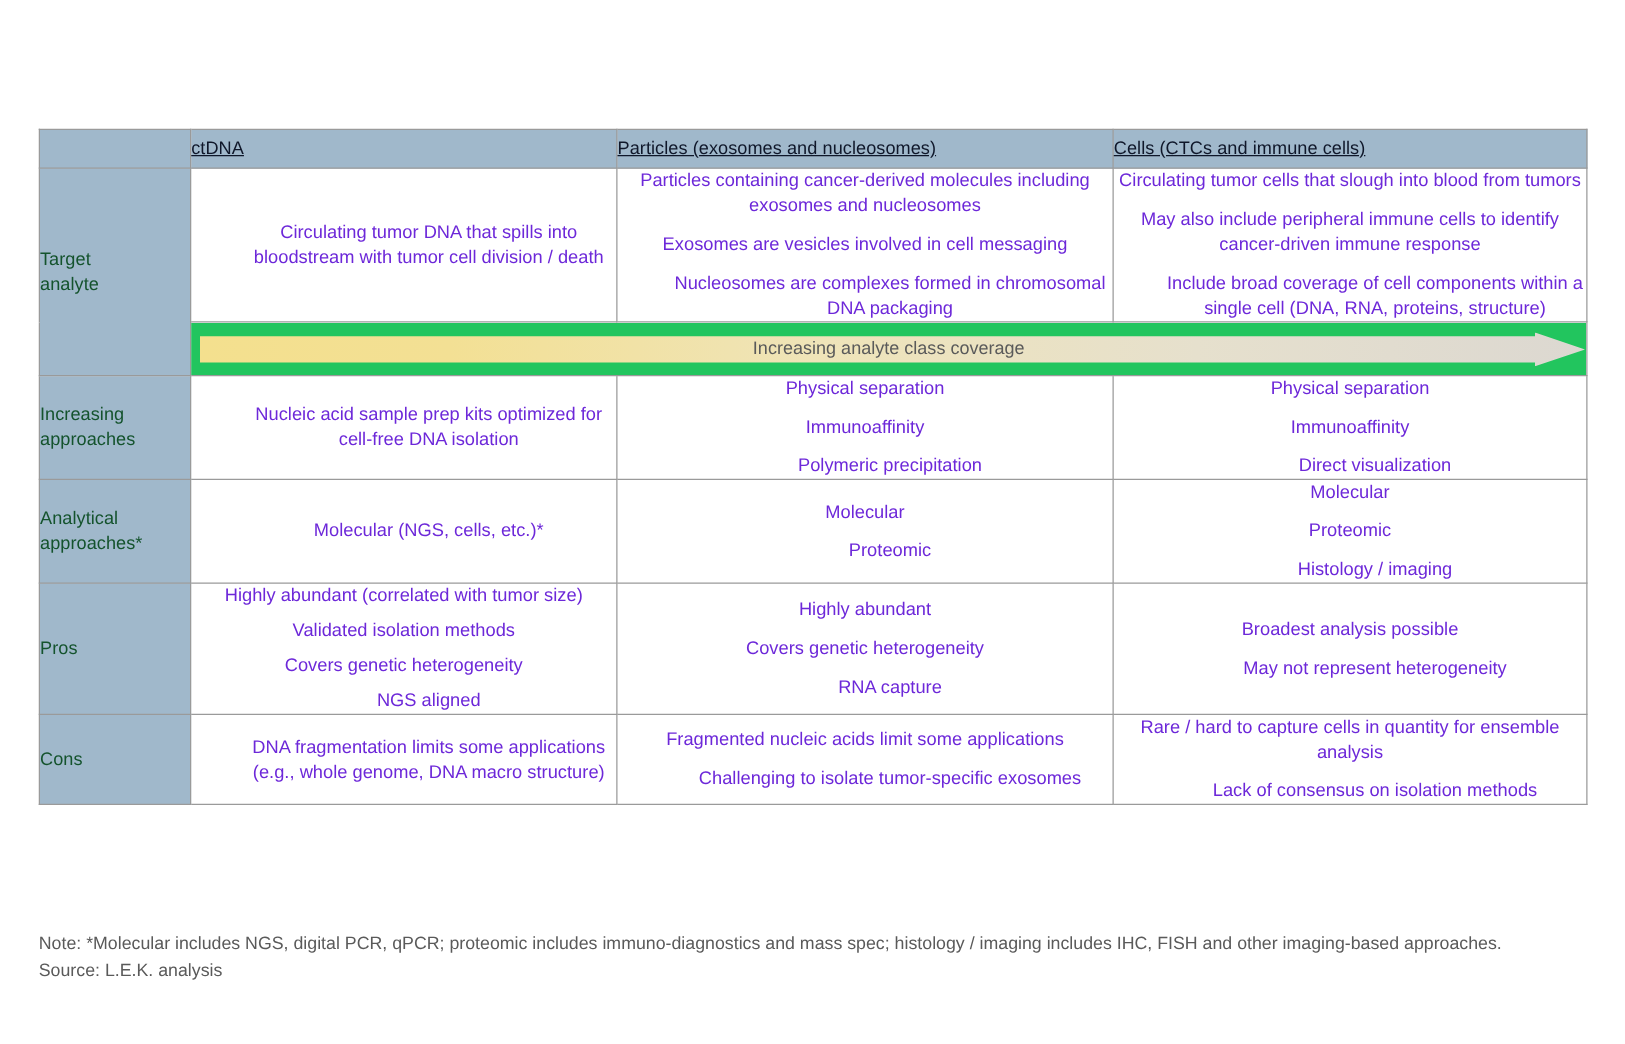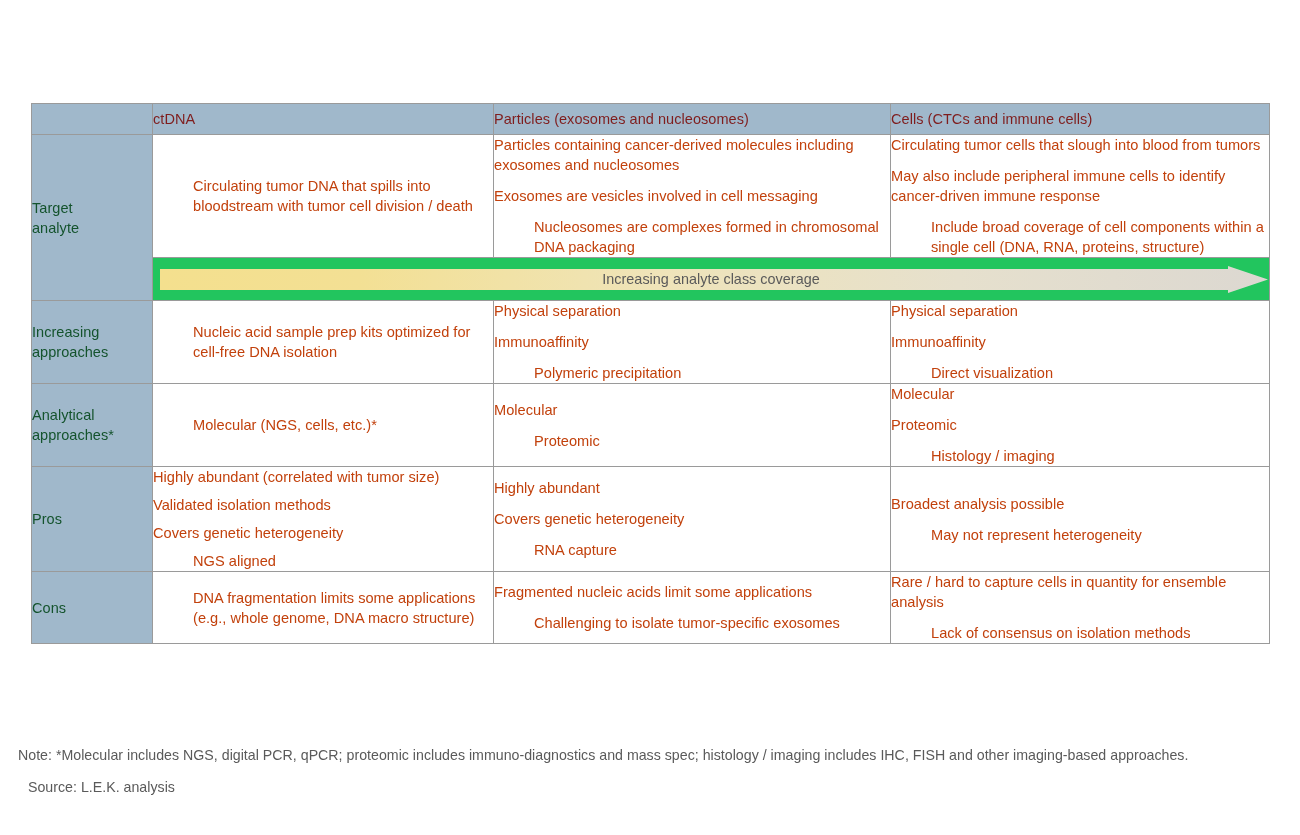--- a/index.html
+++ b/index.html
@@ -57,47 +57,49 @@
   col.c-part  { width: 397px; }
   col.c-cells { width: 379px; }
 
   
   .hdr-blank {
     background: #a0b8cb;
     height: 30px;
   }
   .hdr-cell {
     background: #a0b8cb;
-    color: #7f1d1d;
+    color: #0f172a;
     font-size: 14.5px;
     padding: 5px 9px 6px 9px;
     height: 30px;
     letter-spacing: 0.05px;
+    text-decoration: underline;
   }
 
   
   .rowlabel {
     background: #a0b8cb;
     color: #14532d;
     font-size: 14.5px;
     padding: 0 0 0 11px;
     line-height: 20px;
     vertical-align: middle;
     letter-spacing: 0.05px;
   }
   .rowlabel.tall { vertical-align: middle; }
 
   
   .cell {
     background: #ffffff;
     font-size: 14.6px;
-    color: #c2410c;
+    color: #6d28d9;
     padding: 10px 14px 10px 13px;
     line-height: 20px;
     letter-spacing: 0.02px;
+    text-align: center;
   }
   .cell p {
     margin: 0 0 11px 0;
   }
   .cell p:last-child { margin-bottom: 0; padding-left: 40px; }
   .cell.tight p { margin-bottom: 8px; }
   .cell.tight p:last-child { margin-bottom: 0; }
 
   
   td.arrow-cell {
@@ -129,30 +131,30 @@
     font-size: 14.4px;
     color: #5a5a5a;
     line-height: 42px;
     letter-spacing: 0.02px;
     z-index: 2;
   }
 
   
   .footnotes {
     position: absolute;
-    left: 18px;
+    left: 31px;
     top: 744px;
     width: 1230px;
     font-size: 14.2px;
     line-height: 22px;
     color: #5a5a5a;
     letter-spacing: 0.01px;
   }
   .footnotes .note { margin: 0; }
-  .footnotes .source { margin: 10px; }
+  .footnotes .source { margin: 0; }
 </style>
 </head>
 <body>
 
 <div class="fig-header">
 </div>
 
 <div class="table-wrap">
   <table class="matrix">
     <colgroup>

